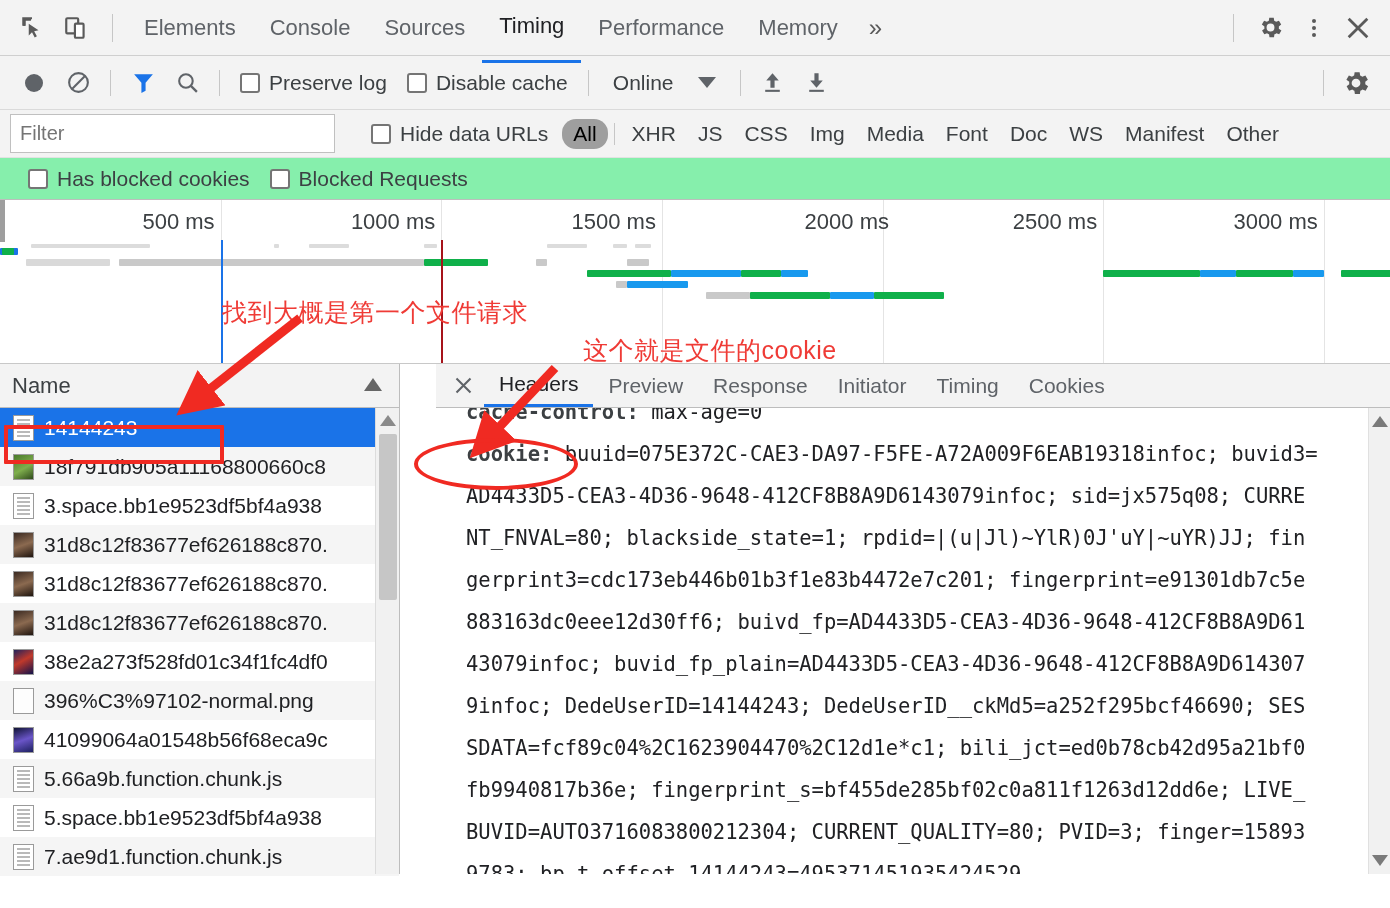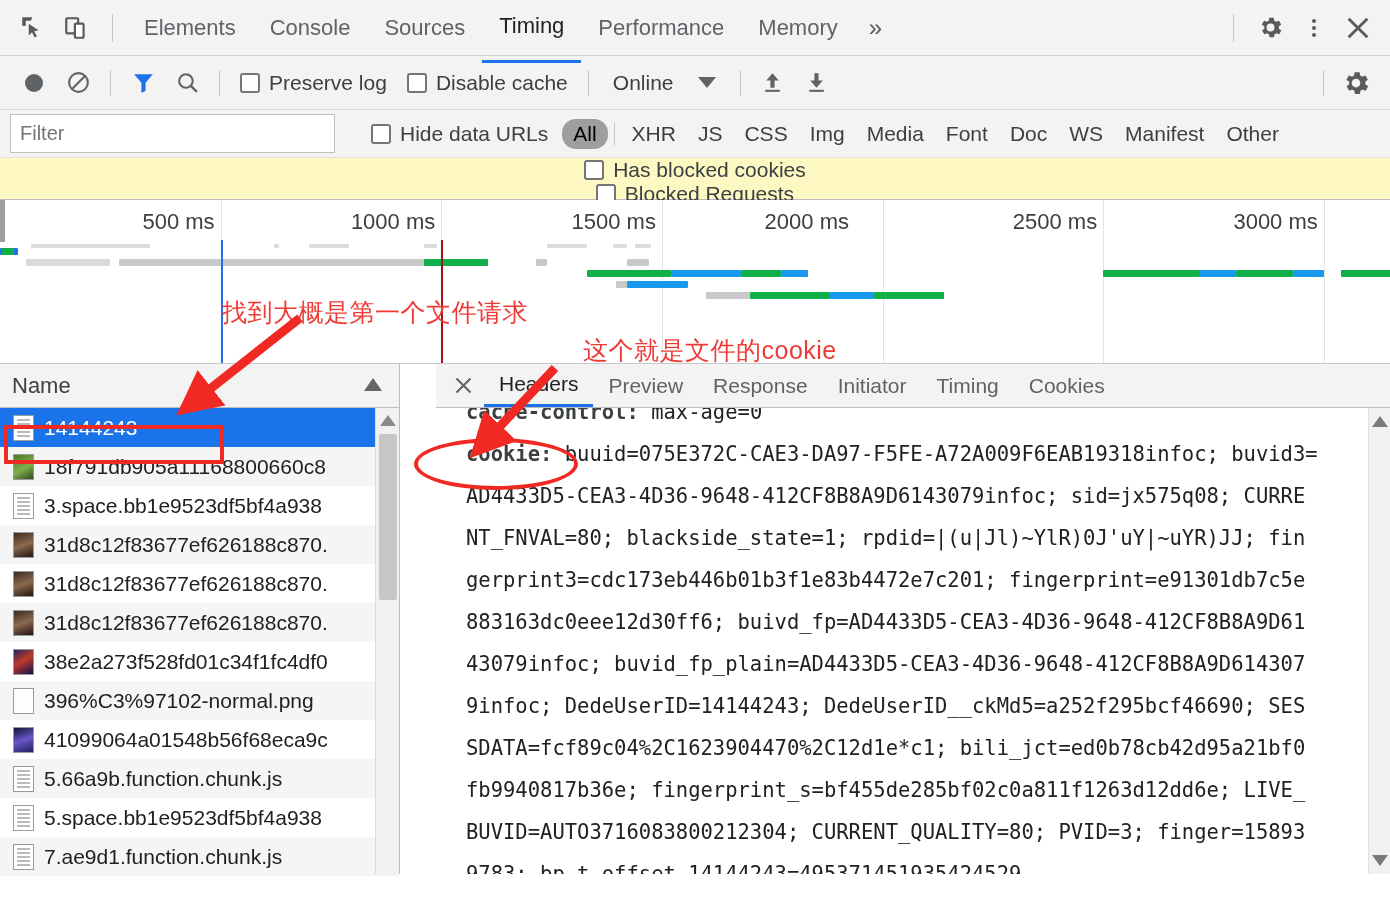--- a/index.html
+++ b/index.html
@@ -65,22 +65,22 @@
   .ftypes { display: flex; align-items: center; gap: 0; margin-left: 4px; }
   .ftype {
     font-size: 21px; color: #3c4043; padding: 3px 11px; white-space: nowrap;
     border-radius: 14px;
   }
   .ftype.on { background: #9e9e9e; color: #000000; }
   .ft-sep { width: 1px; height: 22px; background: #c6c6c6; margin: 0 6px; }
 
   
   .blockbar {
-    height: 42px; background: #fef9c3; border-bottom: 1px solid #bdbdbd;
-    display: flex; align-items: center; padding: 0 18px; flex-direction: column;
+    height: 42px; background: #86efac; border-bottom: 1px solid #bdbdbd;
+    display: flex; align-items: center; padding: 0 18px;
   }
 
   
   .overview {
     height: 164px; background: #ffffff; position: relative;
     border-bottom: 1px solid #c8c8c8; overflow: hidden;
   }
   .ov-gridline { position: absolute; top: 0; bottom: 0; width: 1px; background: #e4e4e4; }
   .ov-label {
     position: absolute; top: 9px; font-size: 22px; color: #3c4043;
@@ -338,21 +338,21 @@
 
   <div class="overview" id="overview">
     <div class="ov-leftedge"></div>
   <div class="ov-gridline" style="left: 220.635px;"></div>
       <div class="ov-label" style="left: 220.635px;">500 ms</div>
       <div class="ov-gridline" style="left: 441.27px;"></div>
       <div class="ov-label" style="left: 441.27px;">1000 ms</div>
       <div class="ov-gridline" style="left: 661.905px;"></div>
       <div class="ov-label" style="left: 661.905px;">1500 ms</div>
       <div class="ov-gridline" style="left: 882.54px;"></div>
-      <div class="ov-label" style="left: 855px;">2000 ms</div>
+      <div class="ov-label" style="left: 895px;">2000 ms</div>
       <div class="ov-gridline" style="left: 1103.17px;"></div>
       <div class="ov-label" style="left: 1103.17px;">2500 ms</div>
       <div class="ov-gridline" style="left: 1323.81px;"></div>
       <div class="ov-label" style="left: 1323.81px;">3000 ms</div>
       <div class="ov-bar" style="left: 0px; width: 17.6508px; top: 48px; background: rgb(26, 115, 232);"></div>
       <div class="ov-bar" style="left: 1.76508px; width: 12.3556px; top: 48px; background: rgb(15, 176, 74);"></div>
       <div class="ov-bar" style="left: 26.4762px; width: 83.8413px; top: 59px; background: rgb(217, 217, 217);"></div>
       <div class="ov-bar" style="left: 119.143px; width: 304.476px; top: 59px; background: rgb(201, 201, 201);"></div>
       <div class="ov-bar" style="left: 423.619px; width: 63.9841px; top: 59px; background: rgb(15, 176, 74);"></div>
       <div class="ov-bar" style="left: 536.143px; width: 11.0317px; top: 59px; background: rgb(201, 201, 201);"></div>

